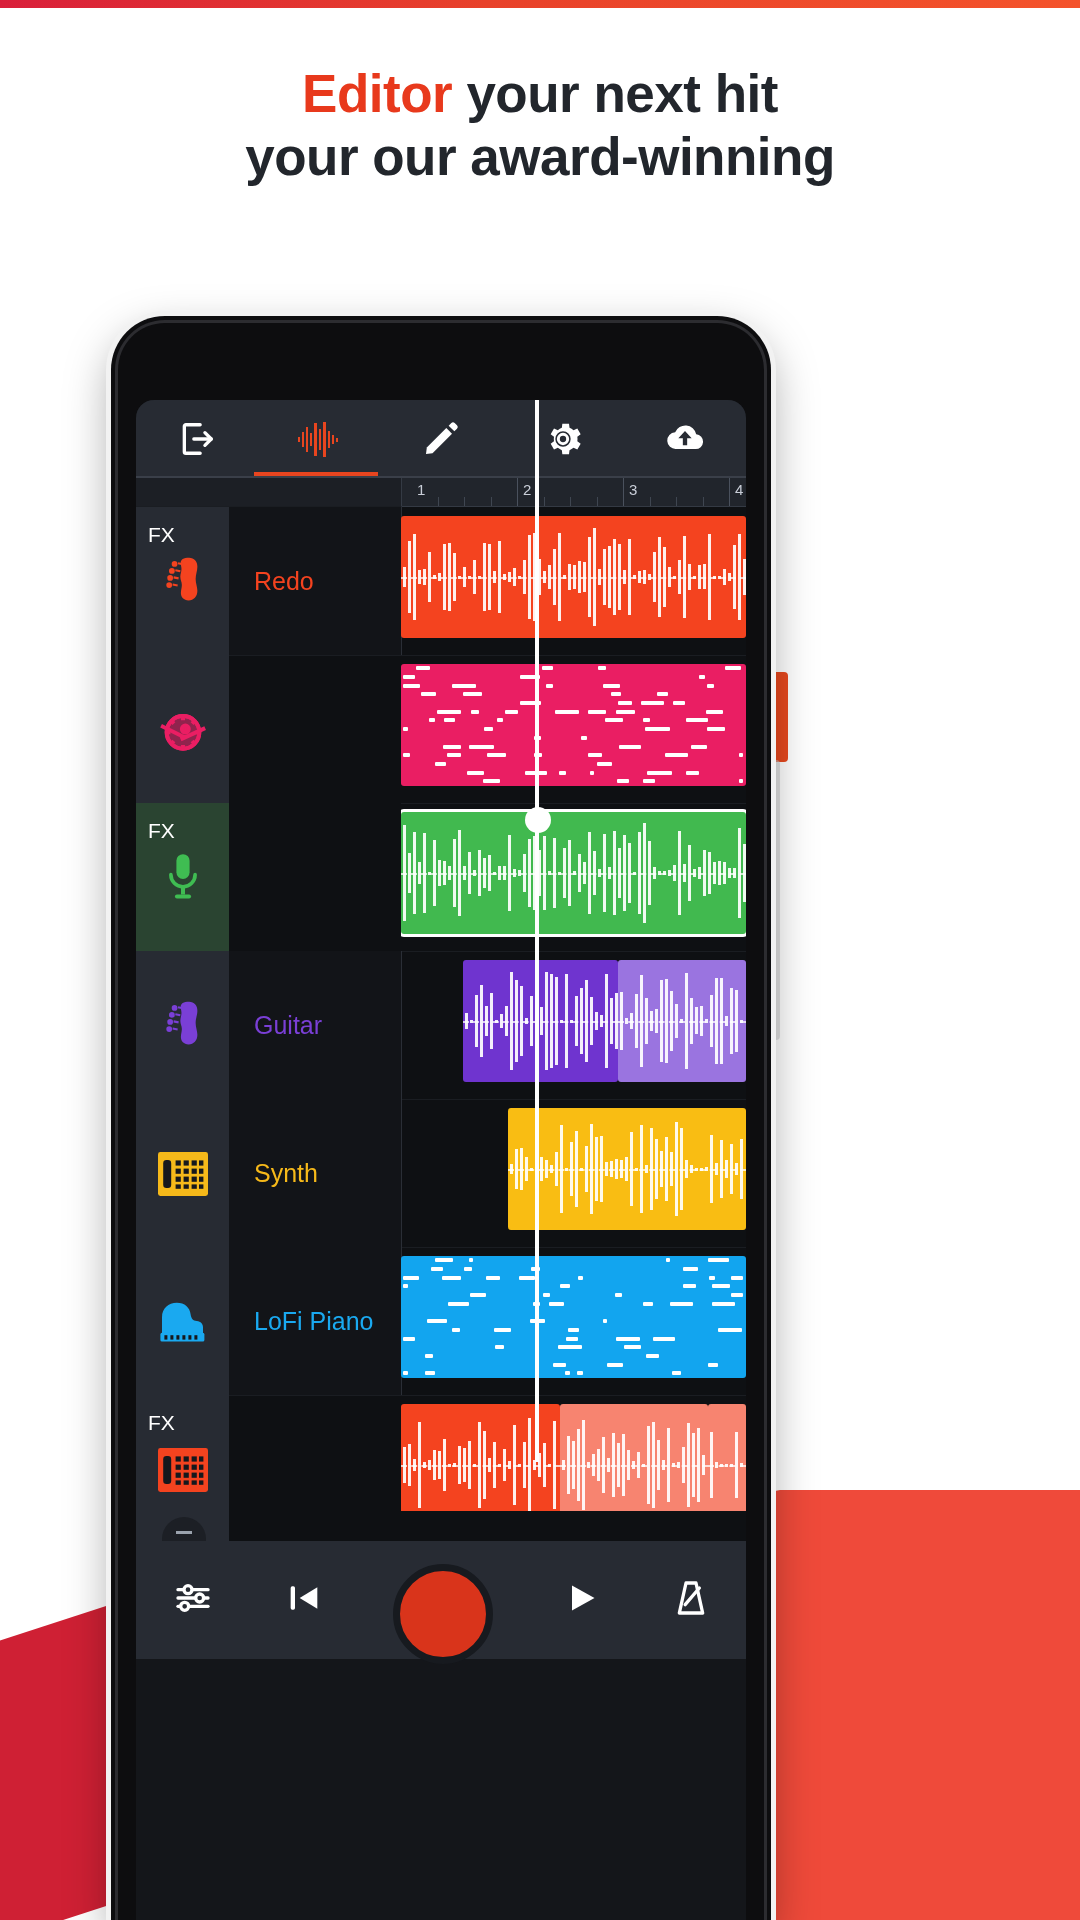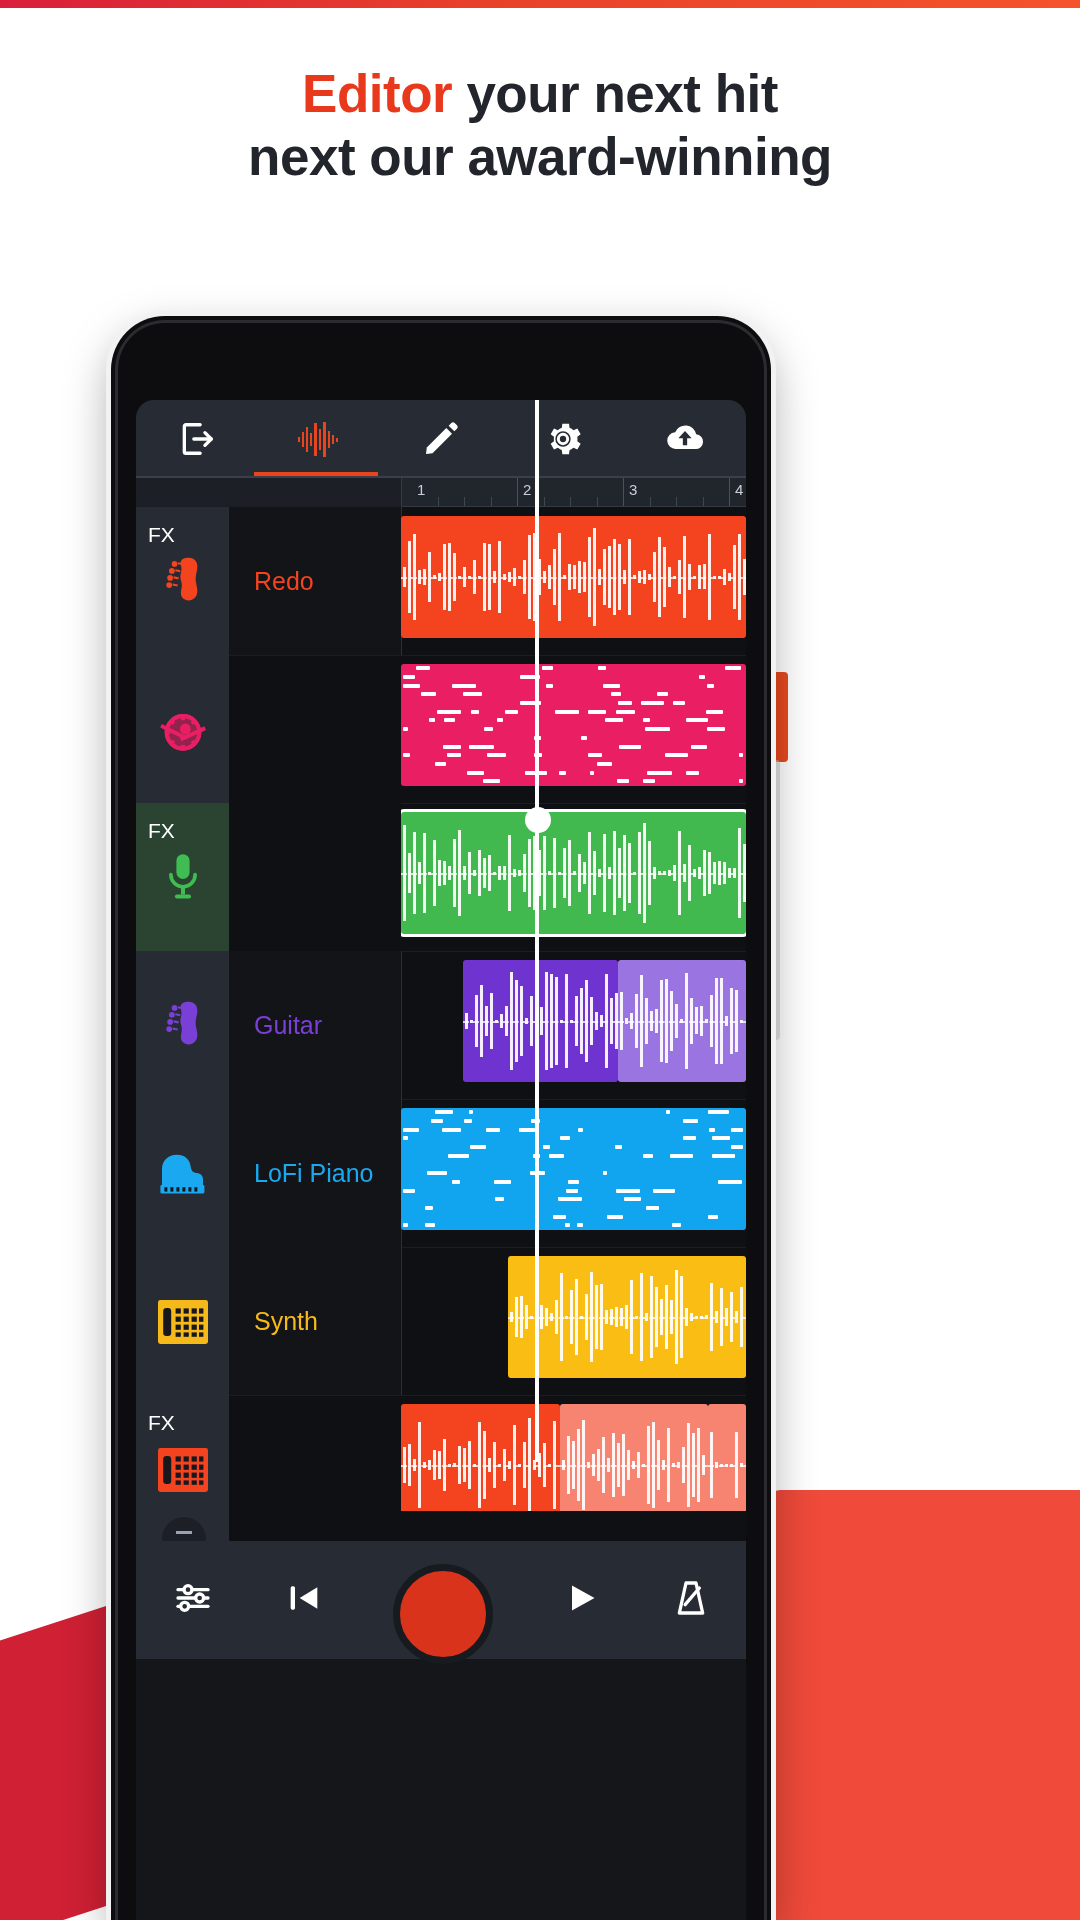--- a/index.html
+++ b/index.html
@@ -190,21 +190,21 @@
 <body>
 
 <div id="top-accent"></div>
 <div id="wedge-left"></div>
 <div id="wedge-right"></div>
 <div id="sliver-a"></div>
 <div id="sliver-b"></div>
 
 <div id="headline">
   <span class="accent">Editor</span><span> your next hit</span><br>
-  <span>next our award-winning</span><br>
+  <span>your our award-winning</span><br>
 </div>
 
 <div id="phone">
   <div id="speaker-grille"></div>
   <div id="front-camera"></div>
   <div id="phone-inner-edge"></div>
 </div>
 
 <div id="app">
 
@@ -623,20 +623,103 @@
               <i style="left: 107px; width: 3px; height: 9.79225px; top: 56.1039px;"></i>
               <i style="left: 112px; width: 3px; height: 65.6823px; top: 28.1589px;"></i>
               <i style="left: 117px; width: 3px; height: 61.2233px; top: 30.3883px;"></i>
               <i style="left: 122px; width: 3px; height: 3px; top: 59.5px;"></i>
             </div>
           </div>
         </div>
       </div>
       <div class="track-row">
         <div class="lane-head">
+          <span class="lane-icon"><svg width="50" height="44" viewBox="0 0 25 22" fill="#f6b91a">
+              <rect x="0" y="0" width="25" height="22" rx="1.2"></rect>
+              <rect x="2.6" y="4" width="4" height="14" rx="1.6" fill="#16181d"></rect>
+              <g fill="#16181d">
+                <rect x="8.8" y="4.2" width="2.6" height="2.6"></rect>
+                <rect x="12.8" y="4.2" width="2.6" height="2.6"></rect>
+                <rect x="16.8" y="4.2" width="2.6" height="2.6"></rect>
+                <rect x="20.5" y="4.2" width="2.2" height="2.6"></rect>
+                <rect x="8.8" y="8.3" width="2.6" height="2.6"></rect>
+                <rect x="12.8" y="8.3" width="2.6" height="2.6"></rect>
+                <rect x="16.8" y="8.3" width="2.6" height="2.6"></rect>
+                <rect x="20.5" y="8.3" width="2.2" height="2.6"></rect>
+                <rect x="8.8" y="12.3" width="2.6" height="2.6"></rect>
+                <rect x="12.8" y="12.3" width="2.6" height="2.6"></rect>
+                <rect x="16.8" y="12.3" width="2.6" height="2.6"></rect>
+                <rect x="20.5" y="12.3" width="2.2" height="2.6"></rect>
+                <rect x="8.8" y="16.2" width="2.6" height="2.2"></rect>
+                <rect x="12.8" y="16.2" width="2.6" height="2.2"></rect>
+                <rect x="16.8" y="16.2" width="2.6" height="2.2"></rect>
+                <rect x="20.5" y="16.2" width="2.2" height="2.2"></rect>
+              </g>
+            </svg></span>
+        </div>
+        <div class="lane-name">
+          <span style="color: rgb(246, 185, 26);">Synth</span>
+        </div>
+        <div class="clip-area">
+          <div class="clip" style="left: 107px; width: 238px; background: rgb(249, 189, 19);">
+            <div class="wf">
+              <div class="centerline"></div>
+              <i style="left: 2px; width: 3px; height: 10.9858px; top: 55.5071px;"></i>
+              <i style="left: 7px; width: 3px; height: 39.6677px; top: 41.1661px;"></i>
+              <i style="left: 12px; width: 3px; height: 42.4906px; top: 39.7547px;"></i>
+              <i style="left: 17px; width: 3px; height: 23.053px; top: 49.4735px;"></i>
+              <i style="left: 22px; width: 3px; height: 3px; top: 59.5px;"></i>
+              <i style="left: 27px; width: 3px; height: 33.4487px; top: 44.2757px;"></i>
+              <i style="left: 32px; width: 3px; height: 24.6369px; top: 48.6815px;"></i>
+              <i style="left: 37px; width: 3px; height: 17.9687px; top: 52.0156px;"></i>
+              <i style="left: 42px; width: 3px; height: 7.04296px; top: 57.4785px;"></i>
+              <i style="left: 47px; width: 3px; height: 34.0112px; top: 43.9944px;"></i>
+              <i style="left: 52px; width: 3px; height: 87.558px; top: 17.221px;"></i>
+              <i style="left: 57px; width: 3px; height: 3px; top: 59.5px;"></i>
+              <i style="left: 62px; width: 3px; height: 53.5955px; top: 34.2022px;"></i>
+              <i style="left: 67px; width: 3px; height: 75.6592px; top: 23.1704px;"></i>
+              <i style="left: 72px; width: 3px; height: 3px; top: 59.5px;"></i>
+              <i style="left: 77px; width: 3px; height: 46.9191px; top: 37.5405px;"></i>
+              <i style="left: 82px; width: 3px; height: 89.5447px; top: 16.2276px;"></i>
+              <i style="left: 87px; width: 3px; height: 63.5395px; top: 29.2302px;"></i>
+              <i style="left: 92px; width: 3px; height: 65.712px; top: 28.144px;"></i>
+              <i style="left: 97px; width: 3px; height: 14.4924px; top: 53.7538px;"></i>
+              <i style="left: 102px; width: 3px; height: 16.2047px; top: 52.8976px;"></i>
+              <i style="left: 107px; width: 3px; height: 20.0206px; top: 50.9897px;"></i>
+              <i style="left: 112px; width: 3px; height: 17.4571px; top: 52.2715px;"></i>
+              <i style="left: 117px; width: 3px; height: 23.2449px; top: 49.3776px;"></i>
+              <i style="left: 122px; width: 3px; height: 74.4049px; top: 23.7975px;"></i>
+              <i style="left: 127px; width: 3px; height: 3px; top: 59.5px;"></i>
+              <i style="left: 132px; width: 3px; height: 87.3432px; top: 17.3284px;"></i>
+              <i style="left: 137px; width: 3px; height: 8.52952px; top: 56.7352px;"></i>
+              <i style="left: 142px; width: 3px; height: 81.5536px; top: 20.2232px;"></i>
+              <i style="left: 147px; width: 3px; height: 60.1872px; top: 30.9064px;"></i>
+              <i style="left: 152px; width: 3px; height: 35.6426px; top: 43.1787px;"></i>
+              <i style="left: 157px; width: 3px; height: 64.4511px; top: 28.7745px;"></i>
+              <i style="left: 162px; width: 3px; height: 34.9858px; top: 43.5071px;"></i>
+              <i style="left: 167px; width: 3px; height: 94.4211px; top: 13.7895px;"></i>
+              <i style="left: 172px; width: 3px; height: 81.1448px; top: 20.4276px;"></i>
+              <i style="left: 177px; width: 3px; height: 18.6049px; top: 51.6976px;"></i>
+              <i style="left: 182px; width: 3px; height: 8.77277px; top: 56.6136px;"></i>
+              <i style="left: 187px; width: 3px; height: 3px; top: 59.5px;"></i>
+              <i style="left: 192px; width: 3px; height: 3px; top: 59.5px;"></i>
+              <i style="left: 197px; width: 3px; height: 3.32442px; top: 59.3378px;"></i>
+              <i style="left: 202px; width: 3px; height: 67.2336px; top: 27.3832px;"></i>
+              <i style="left: 207px; width: 3px; height: 12.5695px; top: 54.7153px;"></i>
+              <i style="left: 212px; width: 3px; height: 57.405px; top: 32.2975px;"></i>
+              <i style="left: 217px; width: 3px; height: 18.2628px; top: 51.8686px;"></i>
+              <i style="left: 222px; width: 3px; height: 49.3458px; top: 36.3271px;"></i>
+              <i style="left: 227px; width: 3px; height: 11.2725px; top: 55.3637px;"></i>
+              <i style="left: 232px; width: 3px; height: 59.3489px; top: 31.3255px;"></i>
+            </div>
+          </div>
+        </div>
+      </div>
+      <div class="track-row">
+        <div class="lane-head">
           <span class="lane-icon"><svg width="54" height="48" viewBox="0 0 27 24" fill="#1aa9f0">
               <path d="M3 18V9.6C3 5.3 6.2 2.4 10.4 2.4c4 0 6.5 2.4 6.9 5.7.3 2.2 1.2 3.2 3.1 3.4 2 .2 3.1 1.4 3.1 3.2V18z"></path>
               <rect x="2.2" y="17.4" width="22" height="4.4" rx="0.8"></rect>
               <g fill="#16181d">
                 <rect x="4.2" y="18.6" width="1.5" height="2.2"></rect>
                 <rect x="7.2" y="18.6" width="1.5" height="2.2"></rect>
                 <rect x="10.2" y="18.6" width="1.5" height="2.2"></rect>
                 <rect x="13.2" y="18.6" width="1.5" height="2.2"></rect>
                 <rect x="16.2" y="18.6" width="1.5" height="2.2"></rect>
                 <rect x="19.2" y="18.6" width="1.5" height="2.2"></rect>
@@ -695,103 +778,20 @@
               <i style="left: 24px; top: 98.0357px; width: 8px; height: 3.92143px;"></i>
               <i style="left: 245px; top: 98.0357px; width: 13px; height: 3.92143px;"></i>
               <i style="left: 152px; top: 106.75px; width: 13px; height: 3.92143px;"></i>
               <i style="left: 206px; top: 106.75px; width: 16px; height: 3.92143px;"></i>
               <i style="left: 307px; top: 106.75px; width: 10px; height: 3.92143px;"></i>
               <i style="left: 2px; top: 115.464px; width: 5px; height: 3.92143px;"></i>
               <i style="left: 24px; top: 115.464px; width: 10px; height: 3.92143px;"></i>
               <i style="left: 164px; top: 115.464px; width: 5px; height: 3.92143px;"></i>
               <i style="left: 176px; top: 115.464px; width: 6px; height: 3.92143px;"></i>
               <i style="left: 271px; top: 115.464px; width: 9px; height: 3.92143px;"></i>
-            </div>
-          </div>
-        </div>
-      </div>
-      <div class="track-row">
-        <div class="lane-head">
-          <span class="lane-icon"><svg width="50" height="44" viewBox="0 0 25 22" fill="#f6b91a">
-              <rect x="0" y="0" width="25" height="22" rx="1.2"></rect>
-              <rect x="2.6" y="4" width="4" height="14" rx="1.6" fill="#16181d"></rect>
-              <g fill="#16181d">
-                <rect x="8.8" y="4.2" width="2.6" height="2.6"></rect>
-                <rect x="12.8" y="4.2" width="2.6" height="2.6"></rect>
-                <rect x="16.8" y="4.2" width="2.6" height="2.6"></rect>
-                <rect x="20.5" y="4.2" width="2.2" height="2.6"></rect>
-                <rect x="8.8" y="8.3" width="2.6" height="2.6"></rect>
-                <rect x="12.8" y="8.3" width="2.6" height="2.6"></rect>
-                <rect x="16.8" y="8.3" width="2.6" height="2.6"></rect>
-                <rect x="20.5" y="8.3" width="2.2" height="2.6"></rect>
-                <rect x="8.8" y="12.3" width="2.6" height="2.6"></rect>
-                <rect x="12.8" y="12.3" width="2.6" height="2.6"></rect>
-                <rect x="16.8" y="12.3" width="2.6" height="2.6"></rect>
-                <rect x="20.5" y="12.3" width="2.2" height="2.6"></rect>
-                <rect x="8.8" y="16.2" width="2.6" height="2.2"></rect>
-                <rect x="12.8" y="16.2" width="2.6" height="2.2"></rect>
-                <rect x="16.8" y="16.2" width="2.6" height="2.2"></rect>
-                <rect x="20.5" y="16.2" width="2.2" height="2.2"></rect>
-              </g>
-            </svg></span>
-        </div>
-        <div class="lane-name">
-          <span style="color: rgb(246, 185, 26);">Synth</span>
-        </div>
-        <div class="clip-area">
-          <div class="clip" style="left: 107px; width: 238px; background: rgb(249, 189, 19);">
-            <div class="wf">
-              <div class="centerline"></div>
-              <i style="left: 2px; width: 3px; height: 10.9858px; top: 55.5071px;"></i>
-              <i style="left: 7px; width: 3px; height: 39.6677px; top: 41.1661px;"></i>
-              <i style="left: 12px; width: 3px; height: 42.4906px; top: 39.7547px;"></i>
-              <i style="left: 17px; width: 3px; height: 23.053px; top: 49.4735px;"></i>
-              <i style="left: 22px; width: 3px; height: 3px; top: 59.5px;"></i>
-              <i style="left: 27px; width: 3px; height: 33.4487px; top: 44.2757px;"></i>
-              <i style="left: 32px; width: 3px; height: 24.6369px; top: 48.6815px;"></i>
-              <i style="left: 37px; width: 3px; height: 17.9687px; top: 52.0156px;"></i>
-              <i style="left: 42px; width: 3px; height: 7.04296px; top: 57.4785px;"></i>
-              <i style="left: 47px; width: 3px; height: 34.0112px; top: 43.9944px;"></i>
-              <i style="left: 52px; width: 3px; height: 87.558px; top: 17.221px;"></i>
-              <i style="left: 57px; width: 3px; height: 3px; top: 59.5px;"></i>
-              <i style="left: 62px; width: 3px; height: 53.5955px; top: 34.2022px;"></i>
-              <i style="left: 67px; width: 3px; height: 75.6592px; top: 23.1704px;"></i>
-              <i style="left: 72px; width: 3px; height: 3px; top: 59.5px;"></i>
-              <i style="left: 77px; width: 3px; height: 46.9191px; top: 37.5405px;"></i>
-              <i style="left: 82px; width: 3px; height: 89.5447px; top: 16.2276px;"></i>
-              <i style="left: 87px; width: 3px; height: 63.5395px; top: 29.2302px;"></i>
-              <i style="left: 92px; width: 3px; height: 65.712px; top: 28.144px;"></i>
-              <i style="left: 97px; width: 3px; height: 14.4924px; top: 53.7538px;"></i>
-              <i style="left: 102px; width: 3px; height: 16.2047px; top: 52.8976px;"></i>
-              <i style="left: 107px; width: 3px; height: 20.0206px; top: 50.9897px;"></i>
-              <i style="left: 112px; width: 3px; height: 17.4571px; top: 52.2715px;"></i>
-              <i style="left: 117px; width: 3px; height: 23.2449px; top: 49.3776px;"></i>
-              <i style="left: 122px; width: 3px; height: 74.4049px; top: 23.7975px;"></i>
-              <i style="left: 127px; width: 3px; height: 3px; top: 59.5px;"></i>
-              <i style="left: 132px; width: 3px; height: 87.3432px; top: 17.3284px;"></i>
-              <i style="left: 137px; width: 3px; height: 8.52952px; top: 56.7352px;"></i>
-              <i style="left: 142px; width: 3px; height: 81.5536px; top: 20.2232px;"></i>
-              <i style="left: 147px; width: 3px; height: 60.1872px; top: 30.9064px;"></i>
-              <i style="left: 152px; width: 3px; height: 35.6426px; top: 43.1787px;"></i>
-              <i style="left: 157px; width: 3px; height: 64.4511px; top: 28.7745px;"></i>
-              <i style="left: 162px; width: 3px; height: 34.9858px; top: 43.5071px;"></i>
-              <i style="left: 167px; width: 3px; height: 94.4211px; top: 13.7895px;"></i>
-              <i style="left: 172px; width: 3px; height: 81.1448px; top: 20.4276px;"></i>
-              <i style="left: 177px; width: 3px; height: 18.6049px; top: 51.6976px;"></i>
-              <i style="left: 182px; width: 3px; height: 8.77277px; top: 56.6136px;"></i>
-              <i style="left: 187px; width: 3px; height: 3px; top: 59.5px;"></i>
-              <i style="left: 192px; width: 3px; height: 3px; top: 59.5px;"></i>
-              <i style="left: 197px; width: 3px; height: 3.32442px; top: 59.3378px;"></i>
-              <i style="left: 202px; width: 3px; height: 67.2336px; top: 27.3832px;"></i>
-              <i style="left: 207px; width: 3px; height: 12.5695px; top: 54.7153px;"></i>
-              <i style="left: 212px; width: 3px; height: 57.405px; top: 32.2975px;"></i>
-              <i style="left: 217px; width: 3px; height: 18.2628px; top: 51.8686px;"></i>
-              <i style="left: 222px; width: 3px; height: 49.3458px; top: 36.3271px;"></i>
-              <i style="left: 227px; width: 3px; height: 11.2725px; top: 55.3637px;"></i>
-              <i style="left: 232px; width: 3px; height: 59.3489px; top: 31.3255px;"></i>
             </div>
           </div>
         </div>
       </div>
       <div class="track-row">
         <div class="lane-head">
           <div class="fx-label">FX</div>
           <span class="lane-icon"><svg width="50" height="44" viewBox="0 0 25 22" fill="#f4431f">
               <rect x="0" y="0" width="25" height="22" rx="1.2"></rect>
               <rect x="2.6" y="4" width="4" height="14" rx="1.6" fill="#16181d"></rect>

